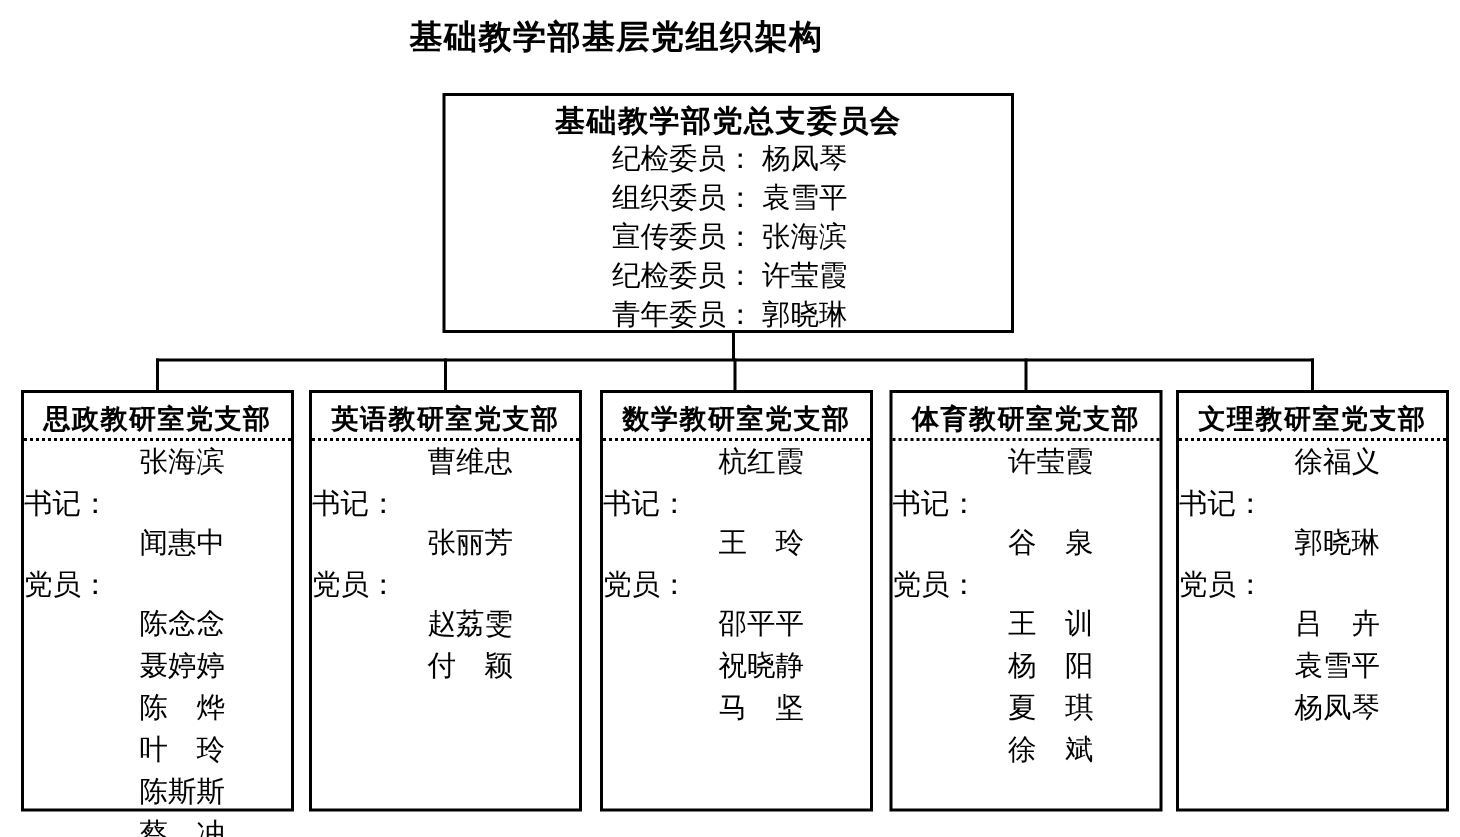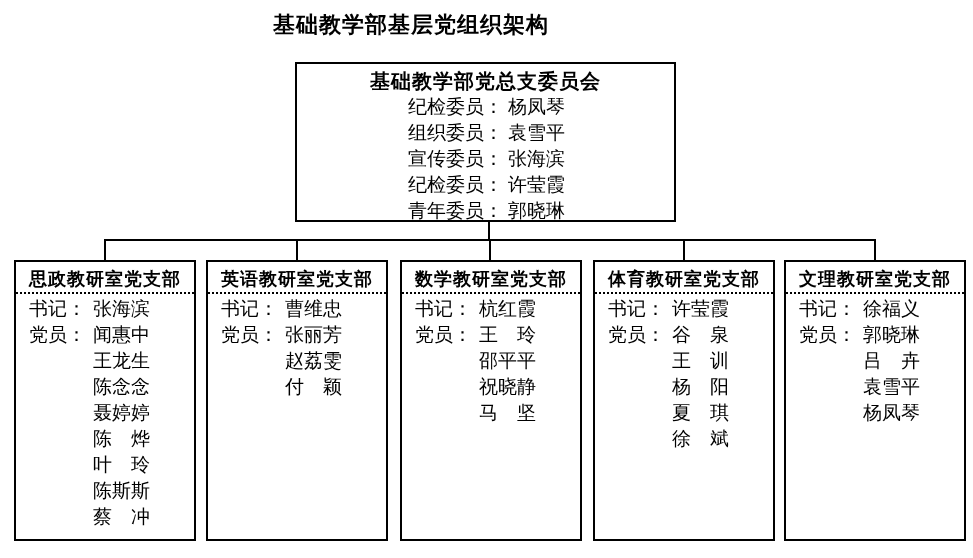--- a/index.html
+++ b/index.html
@@ -40,21 +40,21 @@
   }
   .b1{left:14px;} .b2{left:206px;} .b3{left:400px;} .b4{left:593px;} .b5{left:784px;}
   .branch-title{
     text-align:center;font-size:18px;letter-spacing:1px;
     line-height:26px;padding-top:4px;
     border-bottom:2px dotted #000;
     font-weight:bold;
   }
   .branch-body{padding-top:2px;}
   .b-row{display:flex;line-height:26px;font-size:19px;}
-  .b-row .role{width:70px;text-align:right;white-space:pre;}
+  .b-row .role{width:70px;text-align:left;white-space:pre;margin-top:28px;}
   .b-row .person{margin-left:7px;text-align:left;white-space:pre;}
 </style>
 </head>
 <body>
 
 <div id="canvas">
 
   <div class="page-title">基础教学部基层党组织架构</div>
 
   <div class="committee-box">
@@ -95,24 +95,20 @@
       <div class="b-row">
         <span class="role">书记：</span>
         <span class="person">张海滨</span>
       </div>
       <div class="b-row">
         <span class="role">党员：</span>
         <span class="person">闻惠中</span>
       </div>
       <div class="b-row">
         <span class="role"></span>
-        <span class="person">王龙生</span>
-      </div>
-      <div class="b-row">
-        <span class="role"></span>
         <span class="person">陈念念</span>
       </div>
       <div class="b-row">
         <span class="role"></span>
         <span class="person">聂婷婷</span>
       </div>
       <div class="b-row">
         <span class="role"></span>
         <span class="person">陈　烨</span>
       </div>

